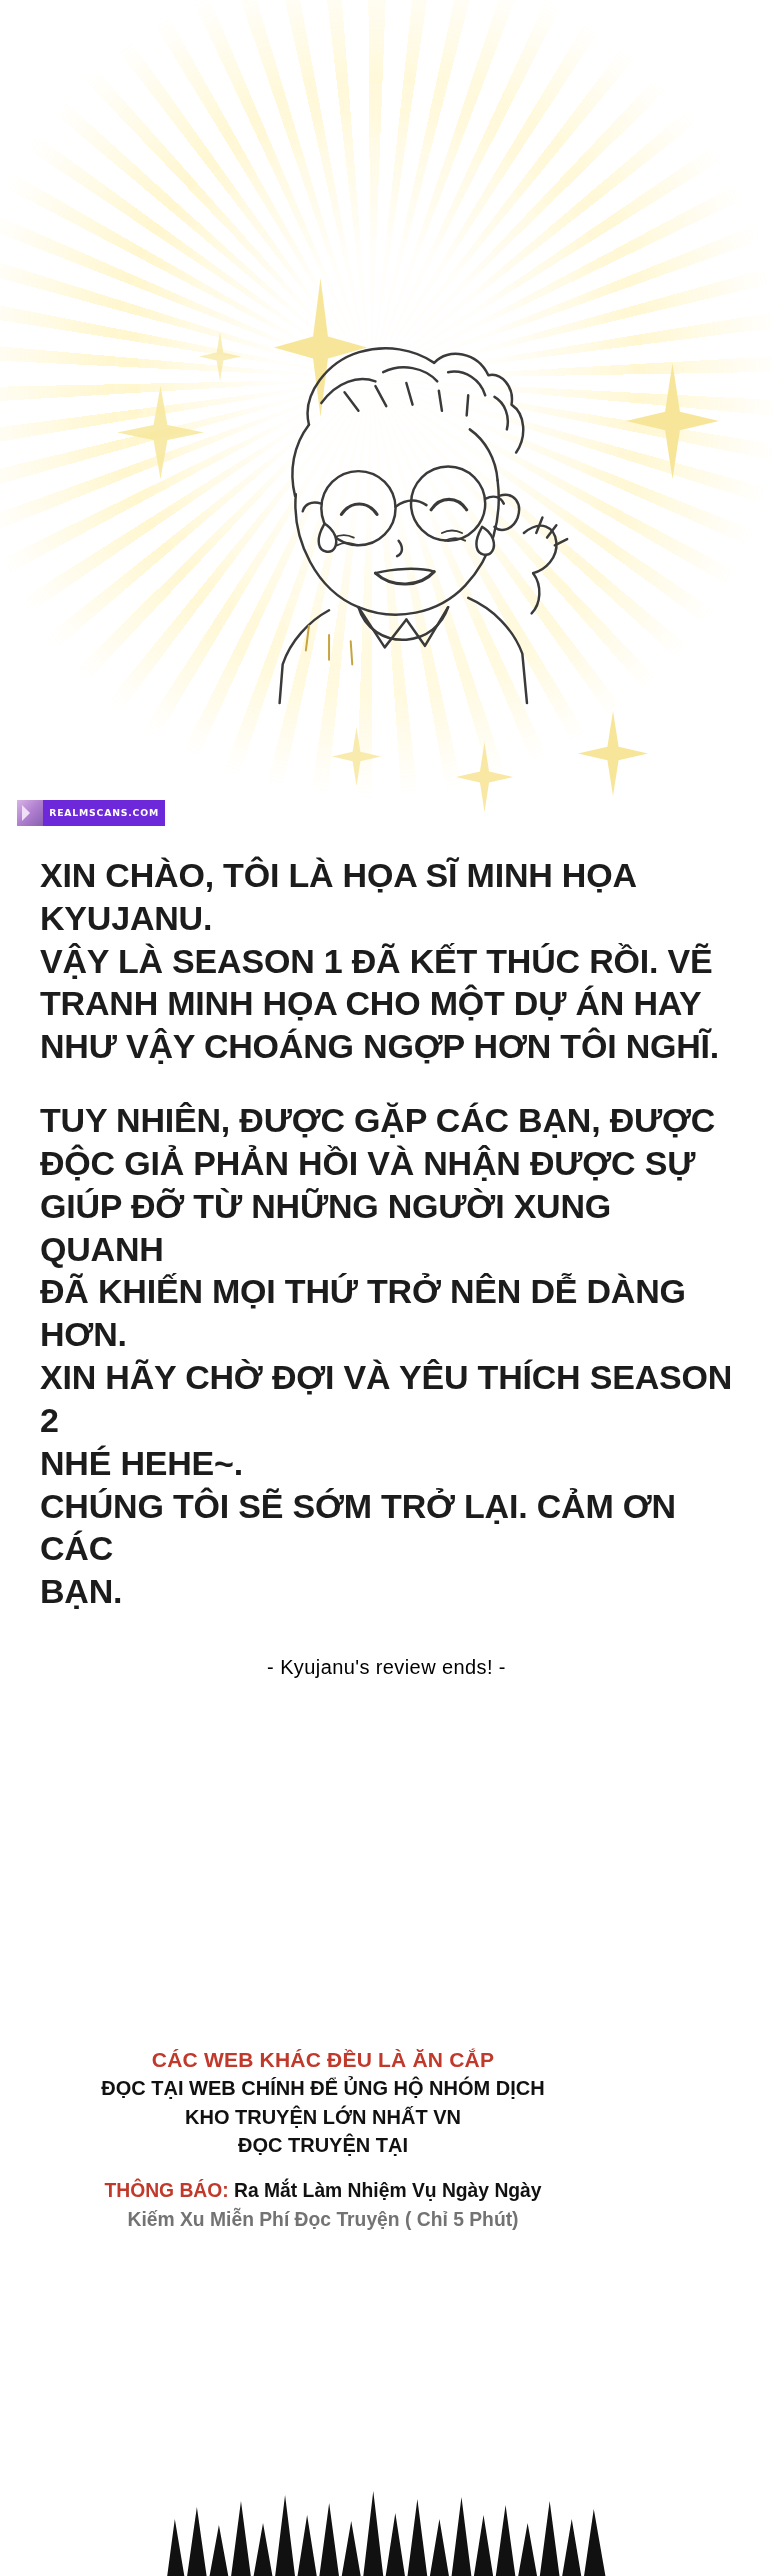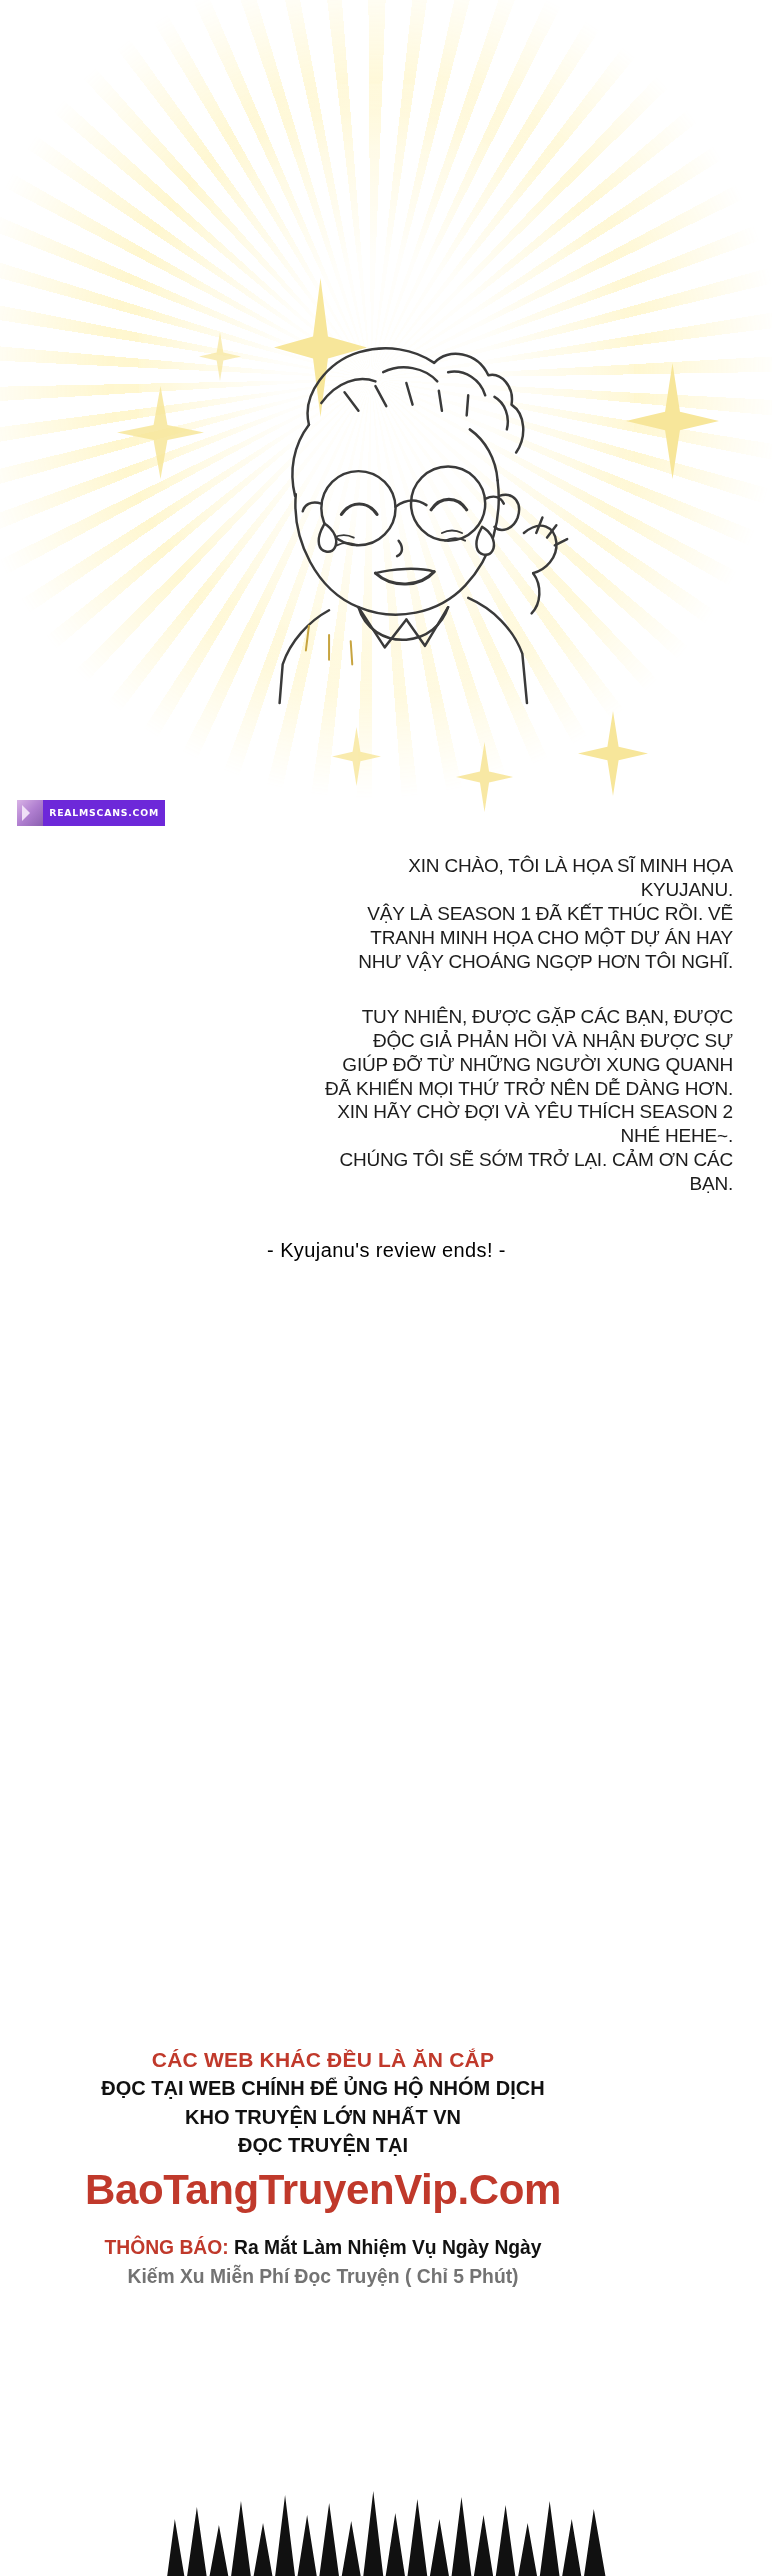--- a/index.html
+++ b/index.html
@@ -98,27 +98,26 @@
   
   .message {
     position: absolute;
     left: 0; top: 854px;
     width: 773px;
     padding: 0 40px;
     box-sizing: border-box;
     color: #1c1c1c;
   }
   .msg-para {
-    font-size: 19px;
+    font-size: 34px;
     line-height: 1.26;
-    font-weight: 400;
+    font-weight: 700;
     margin: 0 0 0 0;
     letter-spacing: -0.2px;
     white-space: pre-line;
-    text-align: right;
   }
   .msg-gap { height: 31px; }
 
   .signature {
     margin-top: 43px;
     text-align: center;
     font-family: Liberation Sans, sans-serif;
     font-size: 20px;
     color: #000000;
     letter-spacing: 0.4px;
@@ -281,21 +280,20 @@
 CHÚNG TÔI SẼ SỚM TRỞ LẠI. CẢM ƠN CÁC
 BẠN.</p>
   <div class="signature">- Kyujanu's review ends! -</div>
 </div>
 
 <div class="promo">
   <div class="promo-l1">CÁC WEB KHÁC ĐỀU LÀ ĂN CẮP</div>
   <div class="promo-l2">ĐỌC TẠI WEB CHÍNH ĐỂ ỦNG HỘ NHÓM DỊCH</div>
   <div class="promo-l3">KHO TRUYỆN LỚN NHẤT VN</div>
   <div class="promo-l4">ĐỌC TRUYỆN TẠI</div>
-  <div class="promo-site">BaoTangTruyenVip.Com</div>
   <div class="promo-notice">
     <span class="label">THÔNG BÁO:</span><span> Ra Mắt Làm Nhiệm Vụ Ngày Ngày</span>
     <span class="line2">Kiếm Xu Miễn Phí Đọc Truyện ( Chỉ 5 Phút)</span>
   </div>
 </div>
 
 <div class="nextpanel">
   <div class="spikes"></div>
 </div>
 

